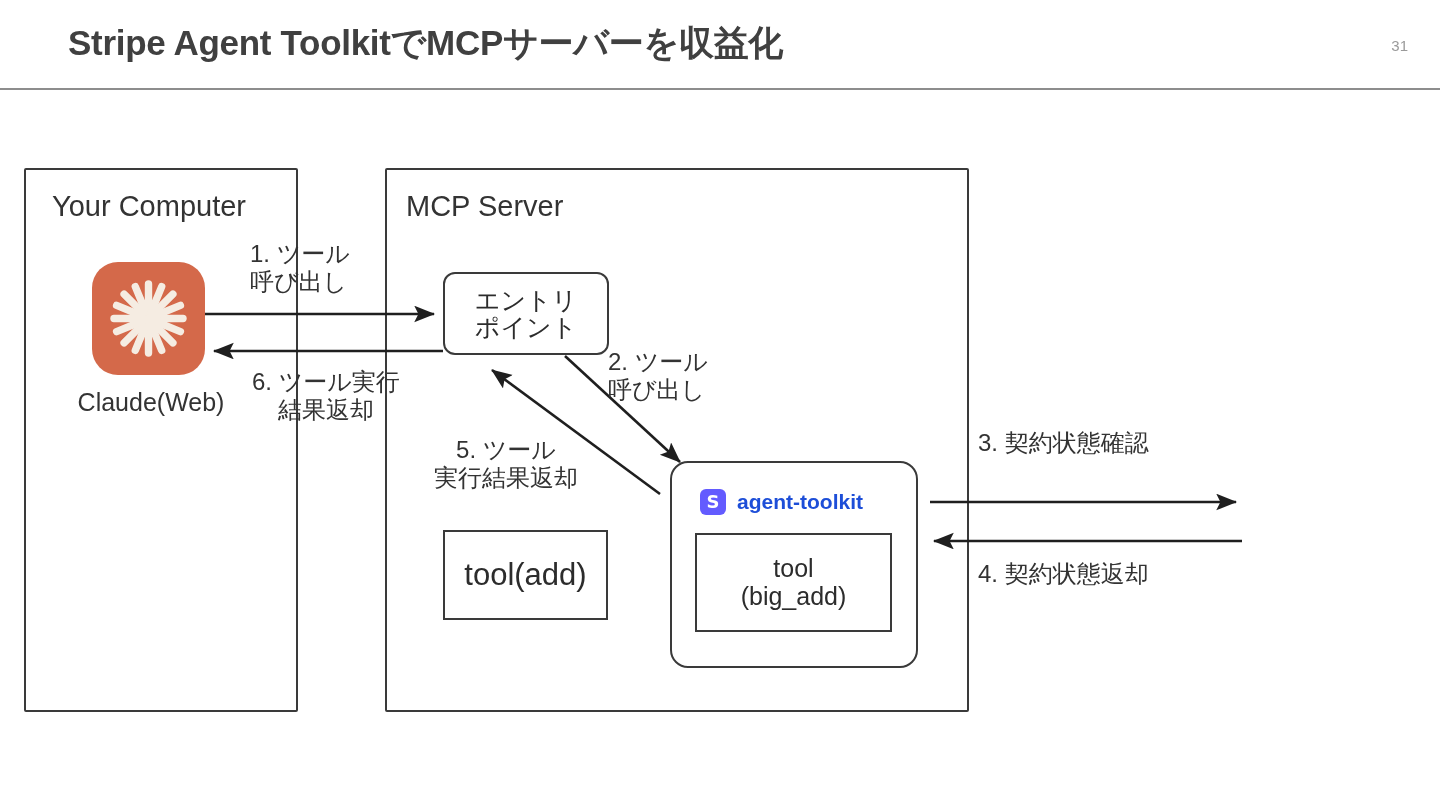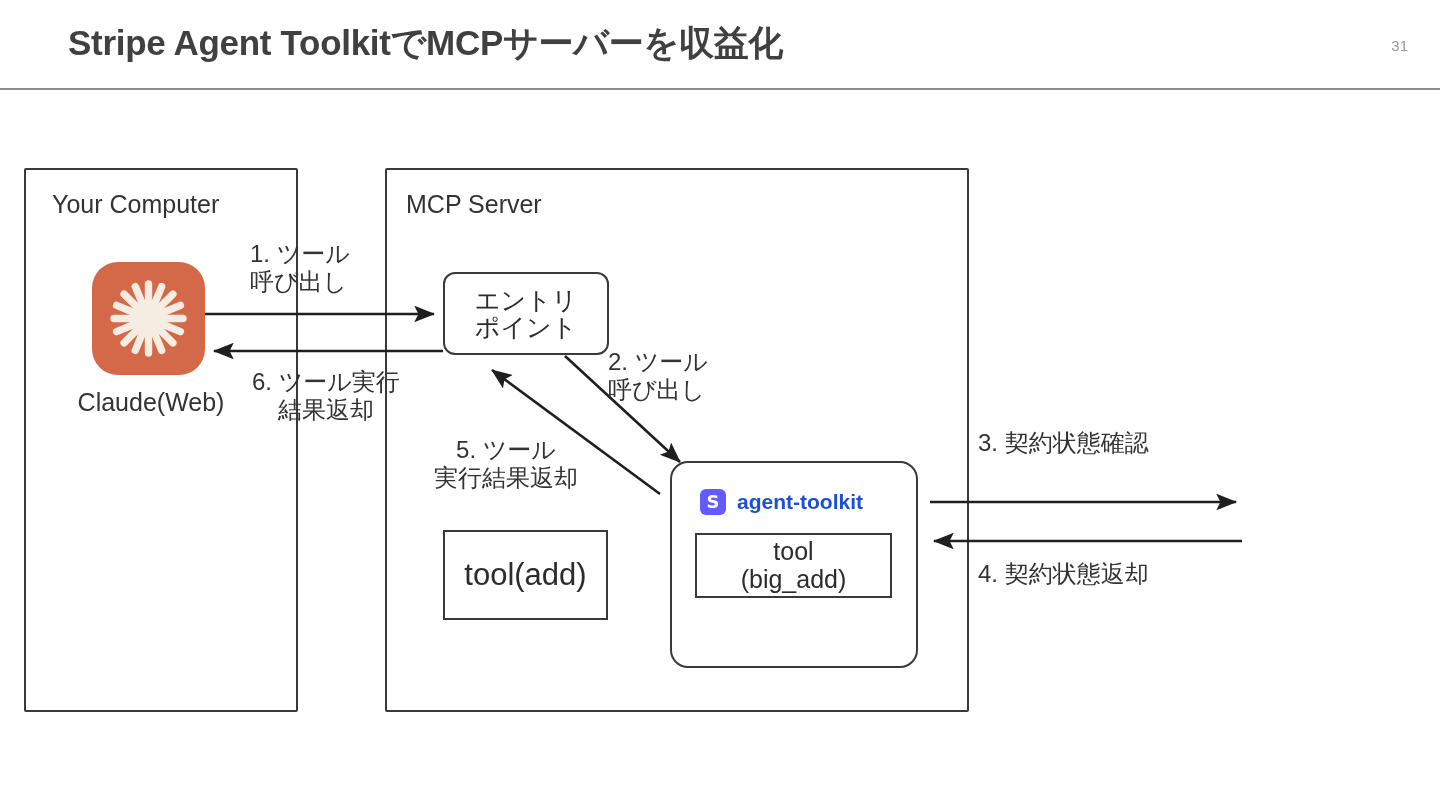--- a/index.html
+++ b/index.html
@@ -67,21 +67,21 @@
     position: absolute;
     border: 2.5px solid #3a3a3a;
     background: #ffffff;
     border-radius: 2px;
   }
   #box-your-computer { left: 24px;  top: 168px; width: 274px; height: 544px; }
   #box-mcp-server    { left: 385px; top: 168px; width: 584px; height: 544px; }
 
   .container-label {
     position: absolute;
-    font-size: 25px;
+    font-size: 29px;
     color: #333333;
     white-space: nowrap;
   }
   #label-your-computer { left: 52px;  top: 190px; }
   #label-mcp-server    { left: 406px; top: 190px; }
 
   
   #claude-logo {
     position: absolute;
     left: 92px;
@@ -176,21 +176,21 @@
     font-size: 21px;
     font-weight: bold;
     color: #1d4ed8;
     white-space: nowrap;
   }
   #box-tool-big-add {
     position: absolute;
     left: 23px;
     top: 70px;
     width: 197px;
-    height: 65px;
+    height: 99px;
     border: 2.5px solid #3a3a3a;
     background: #ffffff;
     display: flex;
     flex-direction: column;
     align-items: center;
     justify-content: center;
     line-height: 1.1;
     font-size: 25px;
     color: #2c2c2c;
   }

